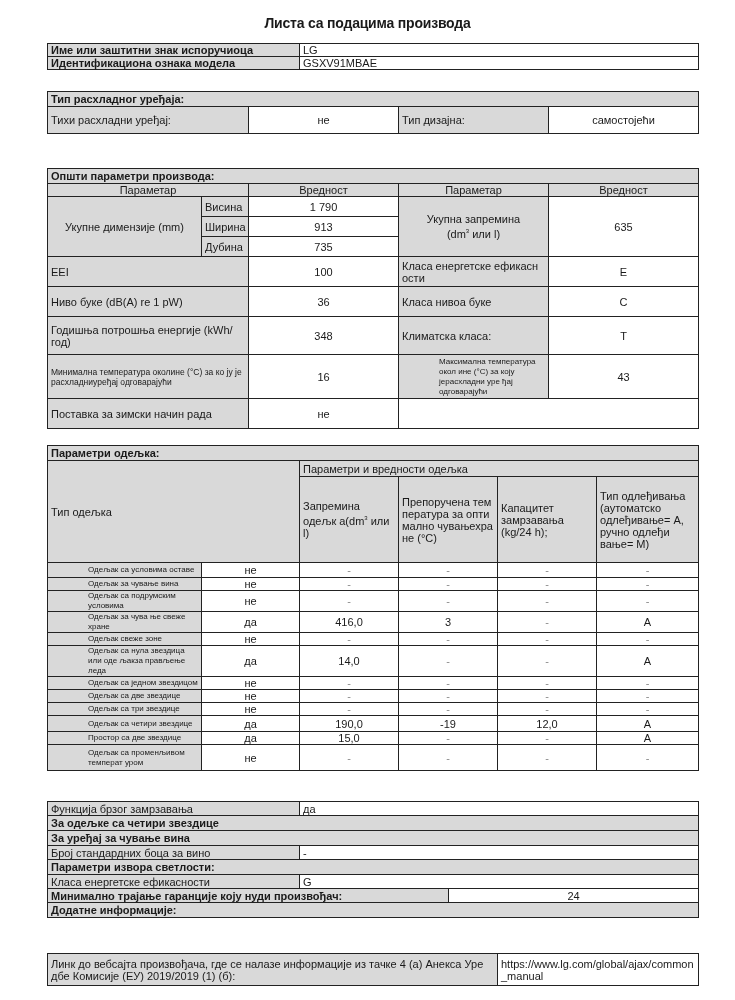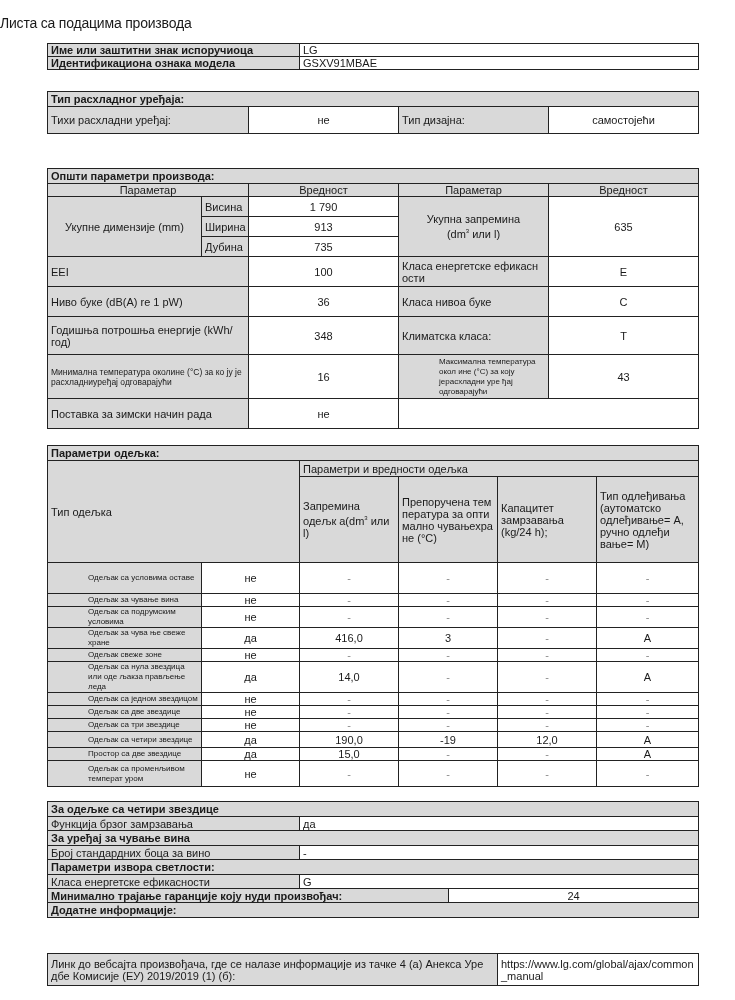--- a/index.html
+++ b/index.html
@@ -1,17 +1,17 @@
 <!DOCTYPE html>
 <html><head>
 <meta charset="utf-8">
 <style>
   html, body { margin: 0; padding: 0; background: #ffffff; }
   body { width: 735px; height: 1000px; position: relative; font-family: "Liberation Sans", sans-serif; color: #1a1a1a; }
-  .title { position: absolute; left: 0; width: 735px; top: 15px; font-weight: normal; font-size: 14px; letter-spacing: -0.2px; }
+  .title { position: absolute; left: 0; width: 735px; top: 15px; text-align: center; font-weight: bold; font-size: 14px; letter-spacing: -0.2px; }
   table { position: absolute; left: 47px; width: 651px; border-collapse: collapse; table-layout: fixed; font-size: 11px; margin-top: 8px; }
   td { border: 1px solid #222; padding: 0 3px; line-height: 12px; vertical-align: middle; overflow: hidden; }
   .g { background: #d9d9d9; }
   .w { background: #ffffff; }
   .b { font-weight: bold; }
   .c { text-align: center; }
   .sm { font-size: 8.5px; line-height: 10px; }
   .xs { font-size: 8px; line-height: 10px; padding-left: 40px; }
   .sec { background: #d9d9d9; font-weight: bold; height: 14px; }
   sup { font-size: 6px; }
@@ -146,21 +146,21 @@
   <tr style="height:86px">
     <td class="g">
       <span>Запремина одељк а(dm</span><sup>3</sup><span> или l)</span>
     </td>
     <td class="g">Препоручена тем пература за опти мално чувањехра не (°C)</td>
     <td class="g">Капацитет замрзавања (kg/24 h);</td>
     <td class="g">Тип одлеђивања (аутоматско одлеђивање= A, ручно одлеђи вање= M)</td>
   </tr>
   </tbody>
     <tbody id="compartment-rows">
-      <tr style="height: 31px;">
+      <tr style="height: 15px;">
         <td class="g xs">Одељак са условима оставе</td>
         <td class="w c">не</td>
         <td class="w c" style="color: rgb(136, 136, 136);">-</td>
         <td class="w c" style="color: rgb(136, 136, 136);">-</td>
         <td class="w c" style="color: rgb(136, 136, 136);">-</td>
         <td class="w c" style="color: rgb(136, 136, 136);">-</td>
       </tr>
       <tr style="height: 13px;">
         <td class="g xs">Одељак за чување вина</td>
         <td class="w c">не</td>
@@ -252,27 +252,27 @@
     </tbody>
 </table>
 
 <table style="top:793px;">
   <colgroup>
       <col style="width:252px">
       <col style="width:149px">
       <col style="width:250px">
     </colgroup>
   <tbody>
-      <tr>
-        <td class="sec" colspan="3">За одељке са четири звездице</td>
-      </tr>
-  <tr style="height:14px">
+      <tr style="height:14px">
     <td class="g">Функција брзог замрзавања</td>
     <td class="w" colspan="2">да</td>
   </tr>
+  <tr>
+        <td class="sec" colspan="3">За одељке са четири звездице</td>
+      </tr>
   <tr>
         <td class="sec" colspan="3">За уређај за чување вина</td>
       </tr>
   <tr style="height:14px">
     <td class="g">Број стандардних боца за вино</td>
     <td class="w" colspan="2">-</td>
   </tr>
   <tr>
         <td class="sec" colspan="3">Параметри извора светлости:</td>
       </tr>

